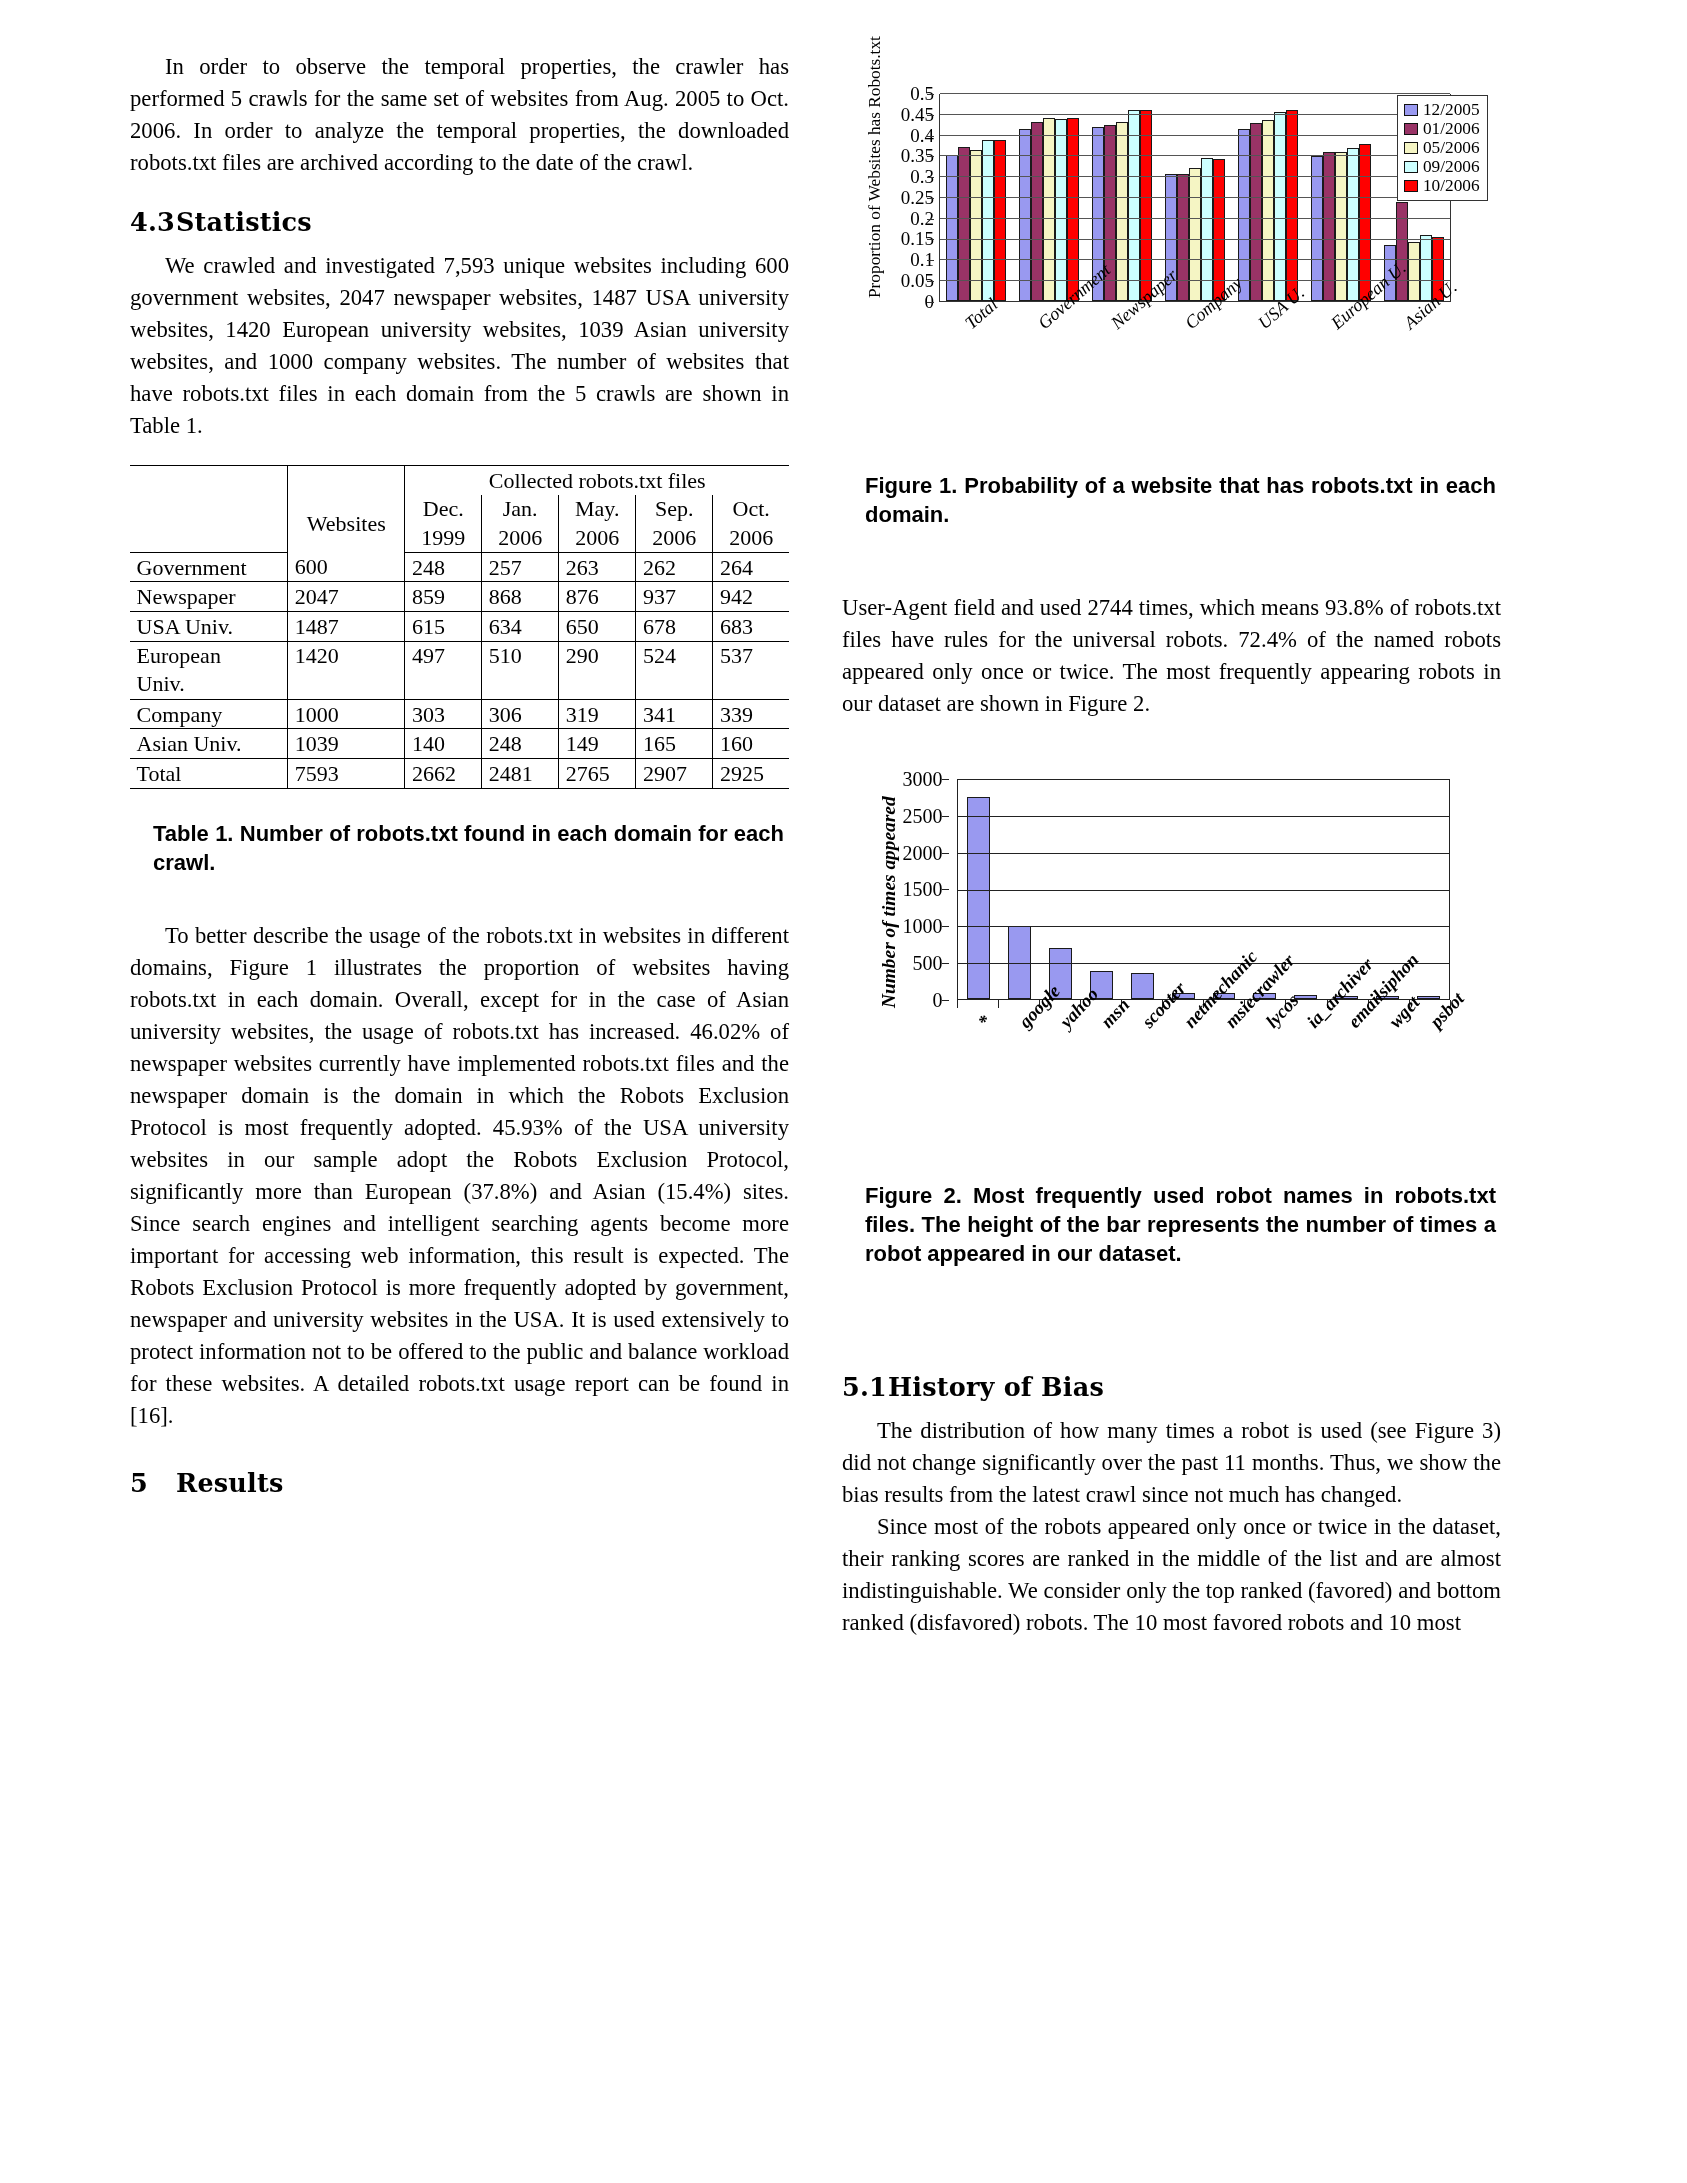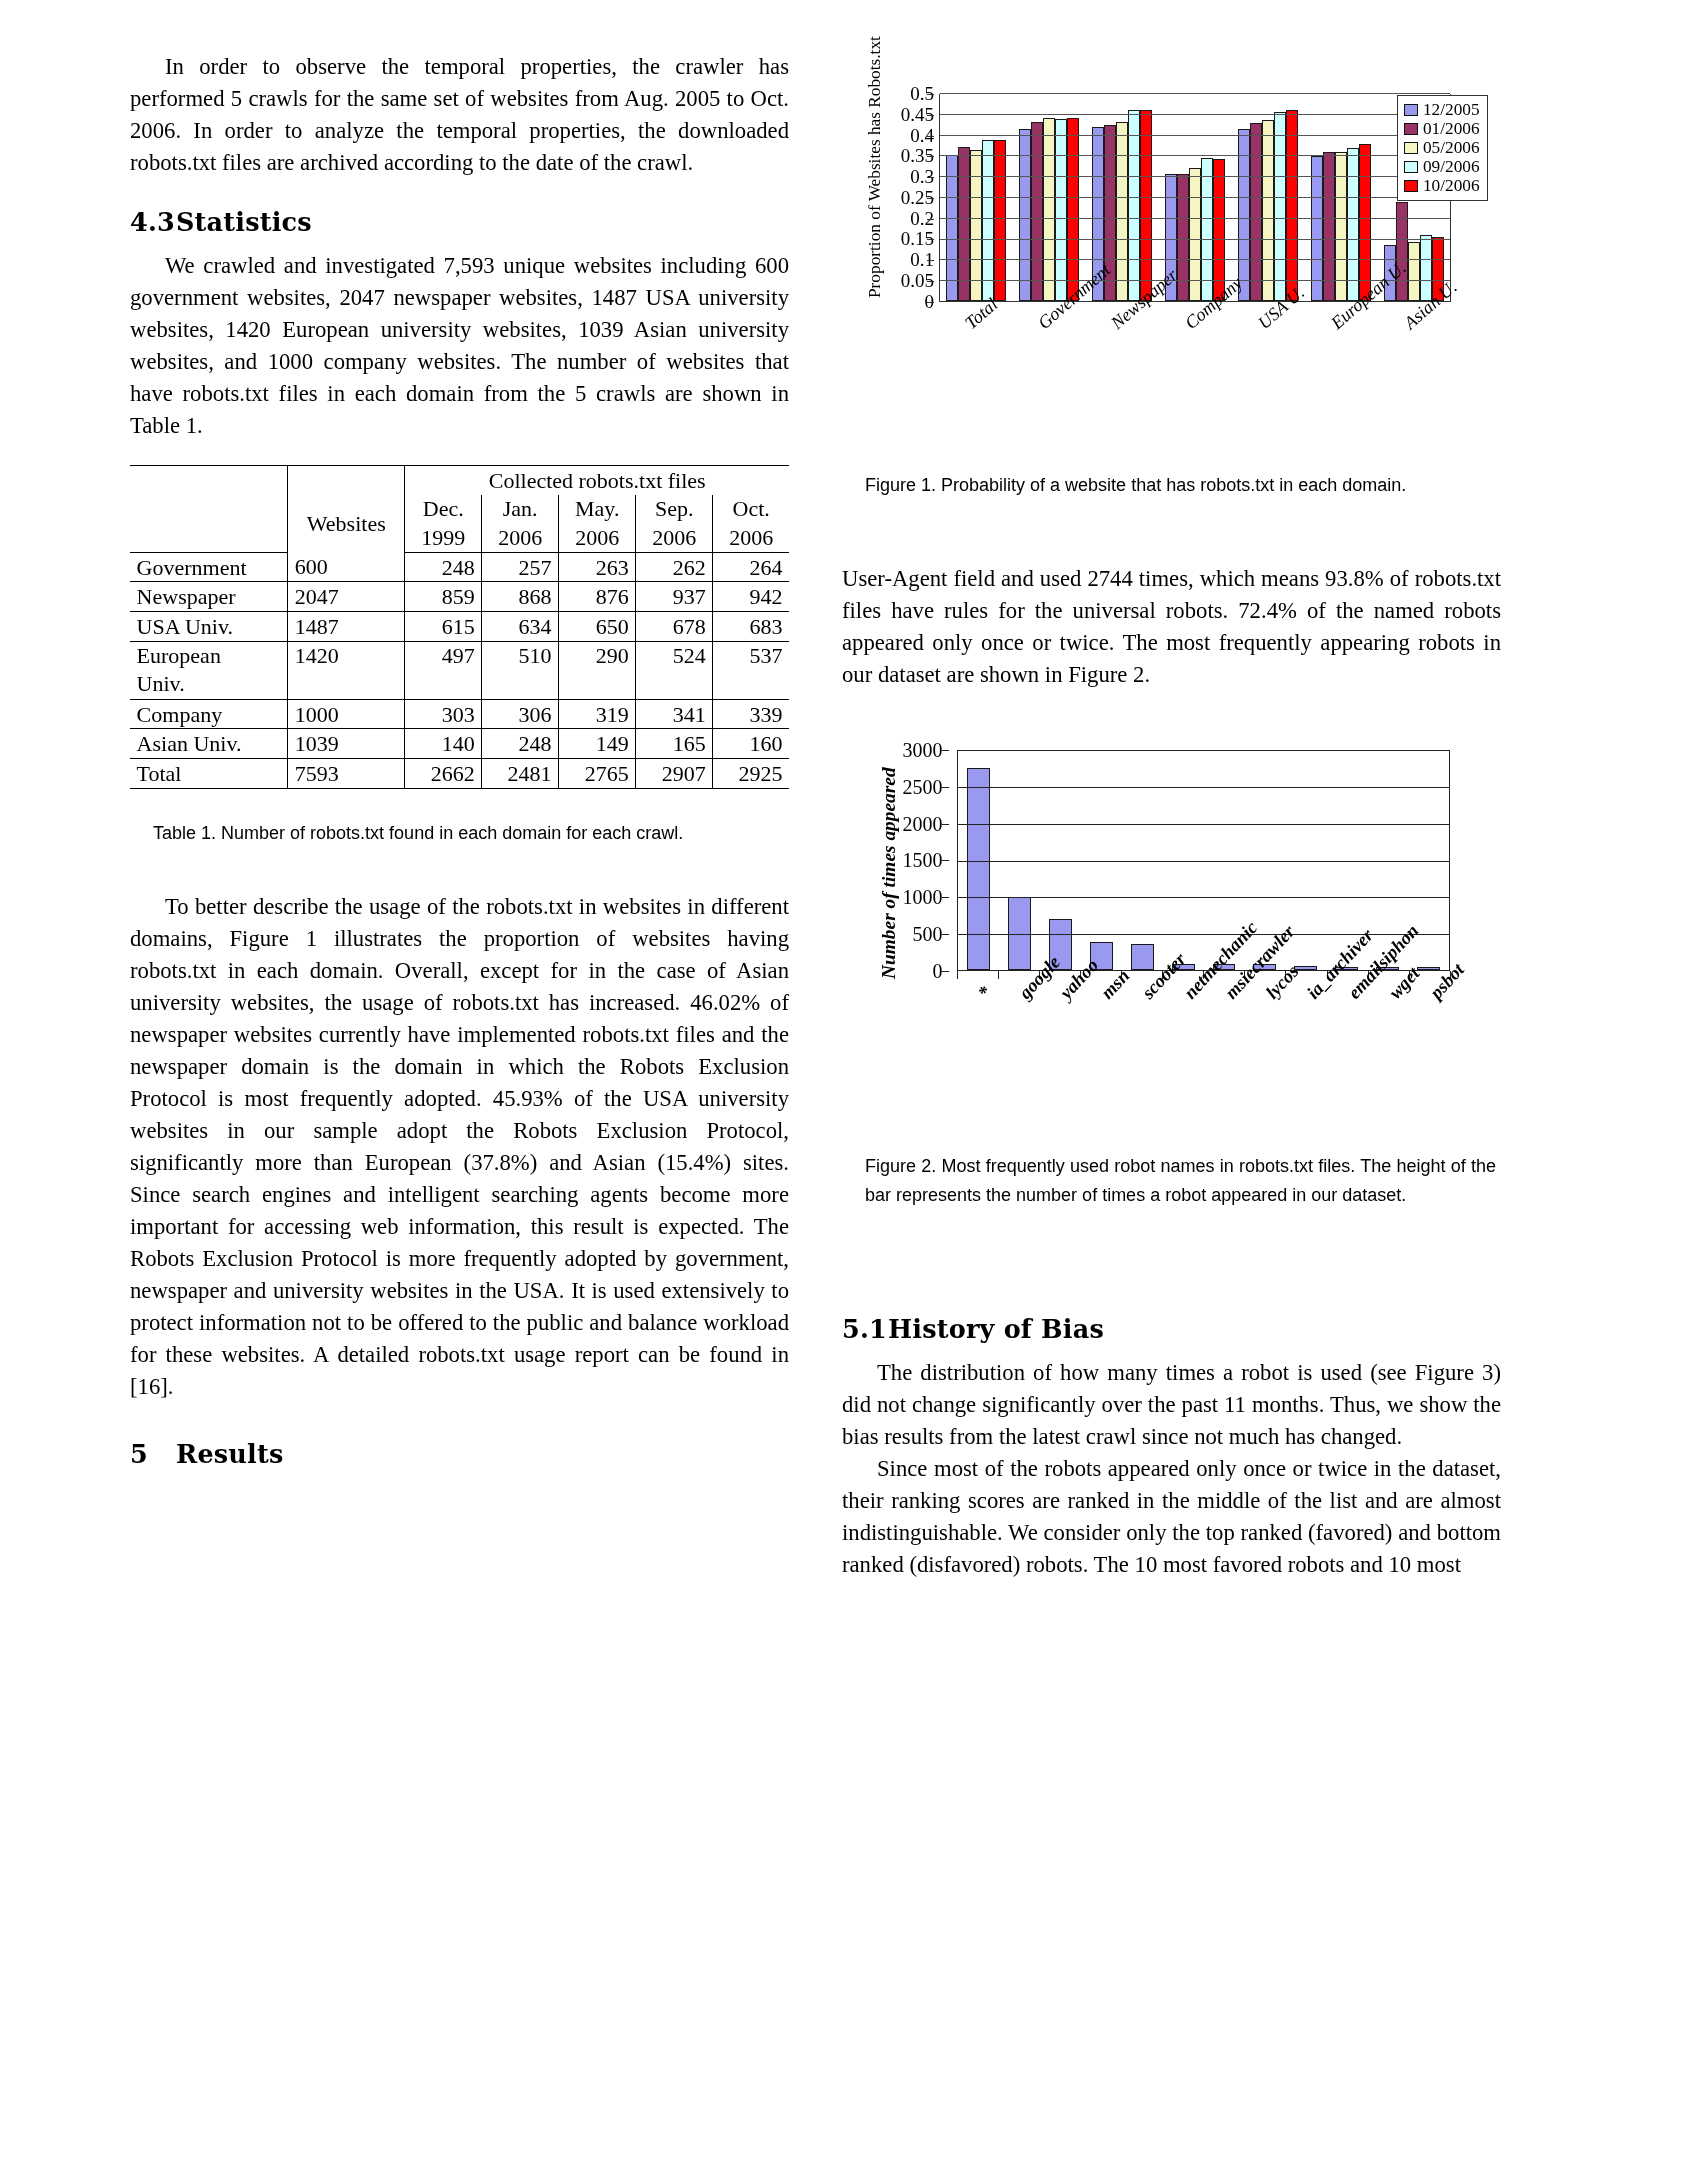--- a/index.html
+++ b/index.html
@@ -22,40 +22,40 @@
 
   h2.sec{
     font-family:"DejaVu Serif",serif;
     font-size:25.5px;font-weight:bold;margin:28px 0 13px 0;
     letter-spacing:0.2px;
   }
   h2.sec .num{display:inline-block;min-width:46px;}
 
   .caption{
     font-family:"Liberation Sans",sans-serif;
-    font-weight:normal;font-size:18px;line-height:29px;
+    font-weight:bold;font-size:22px;line-height:29px;
     text-align:justify;margin:0;padding:0 5px 0 23px;
   }
 
   
   table.t1{
     border-collapse:collapse;width:659px;margin:0;
     font-size:22px;
   }
   table.t1 td,table.t1 th{
     font-weight:normal;padding:0.8px 6.6px;vertical-align:top;
     line-height:27px;
   }
   .tb-top{border-top:1.8px solid #000;}
   .tb-bot{border-bottom:1.8px solid #000;}
   .tb-thin{border-bottom:1px solid #000;}
   .vl{border-left:1px solid #000;}
   .c{text-align:center;}
   .l{text-align:left;}
-  td.num{text-align:right;margin-top:16px;}
+  td.num{text-align:left;margin-top:16px;}
   .hdr-group{text-align:center;}
 
   
   .fig{position:relative;}
   .f1{width:659px;height:412px;position:relative;}
   .ylabel-v{
     position:absolute;transform:rotate(-90deg);transform-origin:left top;
     white-space:nowrap;font-size:17.3px;
   }
   .f1 .plot{

